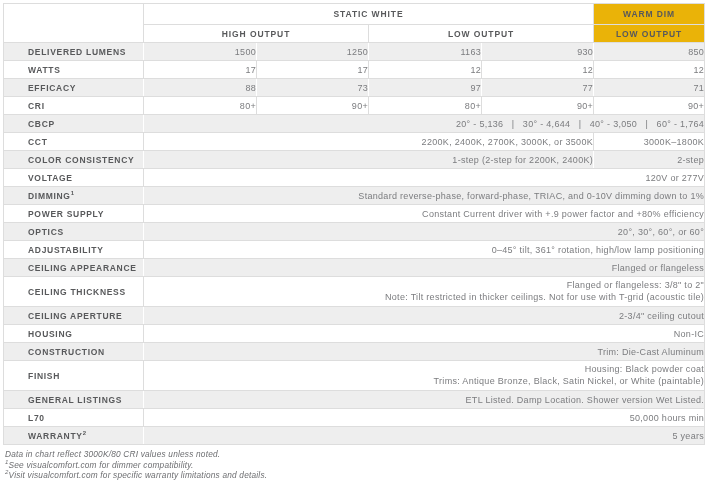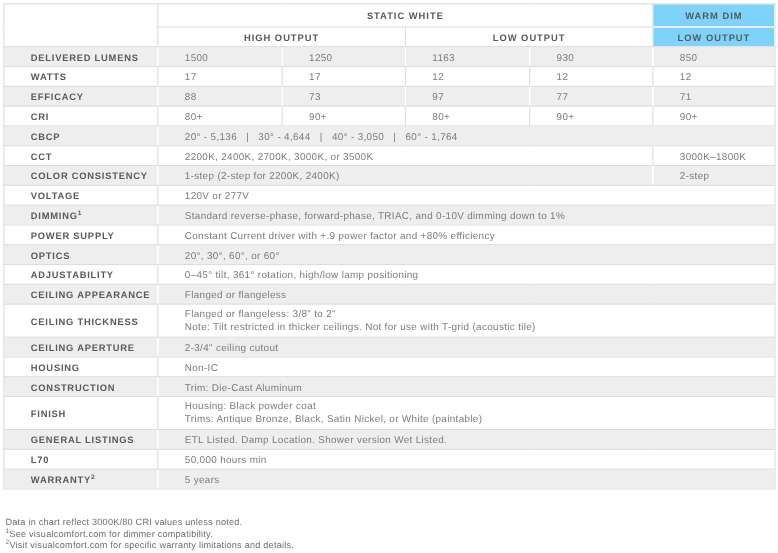--- a/index.html
+++ b/index.html
@@ -7,36 +7,36 @@
   .page{position:relative;width:707px;height:503px;background:#fff;overflow:hidden;}
 
   table.spec{border-collapse:collapse;table-layout:fixed;width:701px;margin:3px 0 0 3px;}
   table.spec td{border:1px solid #dddddd;padding:0;overflow:hidden;}
 
   
   tr.hrow1 td{height:20px;}
   tr.hrow2 td{height:17px;}
   .hdr{font-size:8.5px;font-weight:700;letter-spacing:0.9px;color:#58595b;text-align:center;background:#fff;}
   .corner{background:#fff;}
-  td.orange{background:#7dd3fc;border-color:#ffffff;}
+  td.orange{background:#eab308;border-color:#ffffff;}
   td.orange div{color:#58595b;}
 
   
   tr.r td{height:17px;padding-left:24px;}
   tr.tall td{height:29px;}
   tr.gray td{background:#eeeeee;border-left-color:#ffffff;border-right-color:#ffffff;}
   tr.gray td:first-child{border-left-color:#dddddd;}
   tr.gray td:last-child{border-right-color:#dddddd;}
   .lbl{text-align:left;padding-left:7px;font-size:8.5px;font-weight:700;letter-spacing:0.7px;color:#58595b;text-transform:uppercase;}
   .lbl sup{font-size:6px;letter-spacing:0;}
-  .val{text-align:left;font-size:9px;color:#7b7c7f;letter-spacing:0.3px;white-space:pre;}
+  .val{text-align:right;font-size:9px;color:#7b7c7f;letter-spacing:0.3px;white-space:pre;}
   .val .ln{line-height:11.5px;}
 
   
-  .footer{position:absolute;left:5px;top:469px;font-size:8.3px;color:#6d6e71;letter-spacing:0.2px;}
+  .footer{position:absolute;left:5px;top:449px;font-size:8.3px;color:#6d6e71;letter-spacing:0.2px;font-style:italic;}
   .footer .fline{line-height:10.6px;white-space:pre;}
   .footer .fbold{font-weight:700;color:#4c4d4f;}
   .footer sup{font-size:6px;vertical-align:super;line-height:0;}
 </style>
 </head>
 <body>
 
 <div class="page">
 
   <table class="spec">

